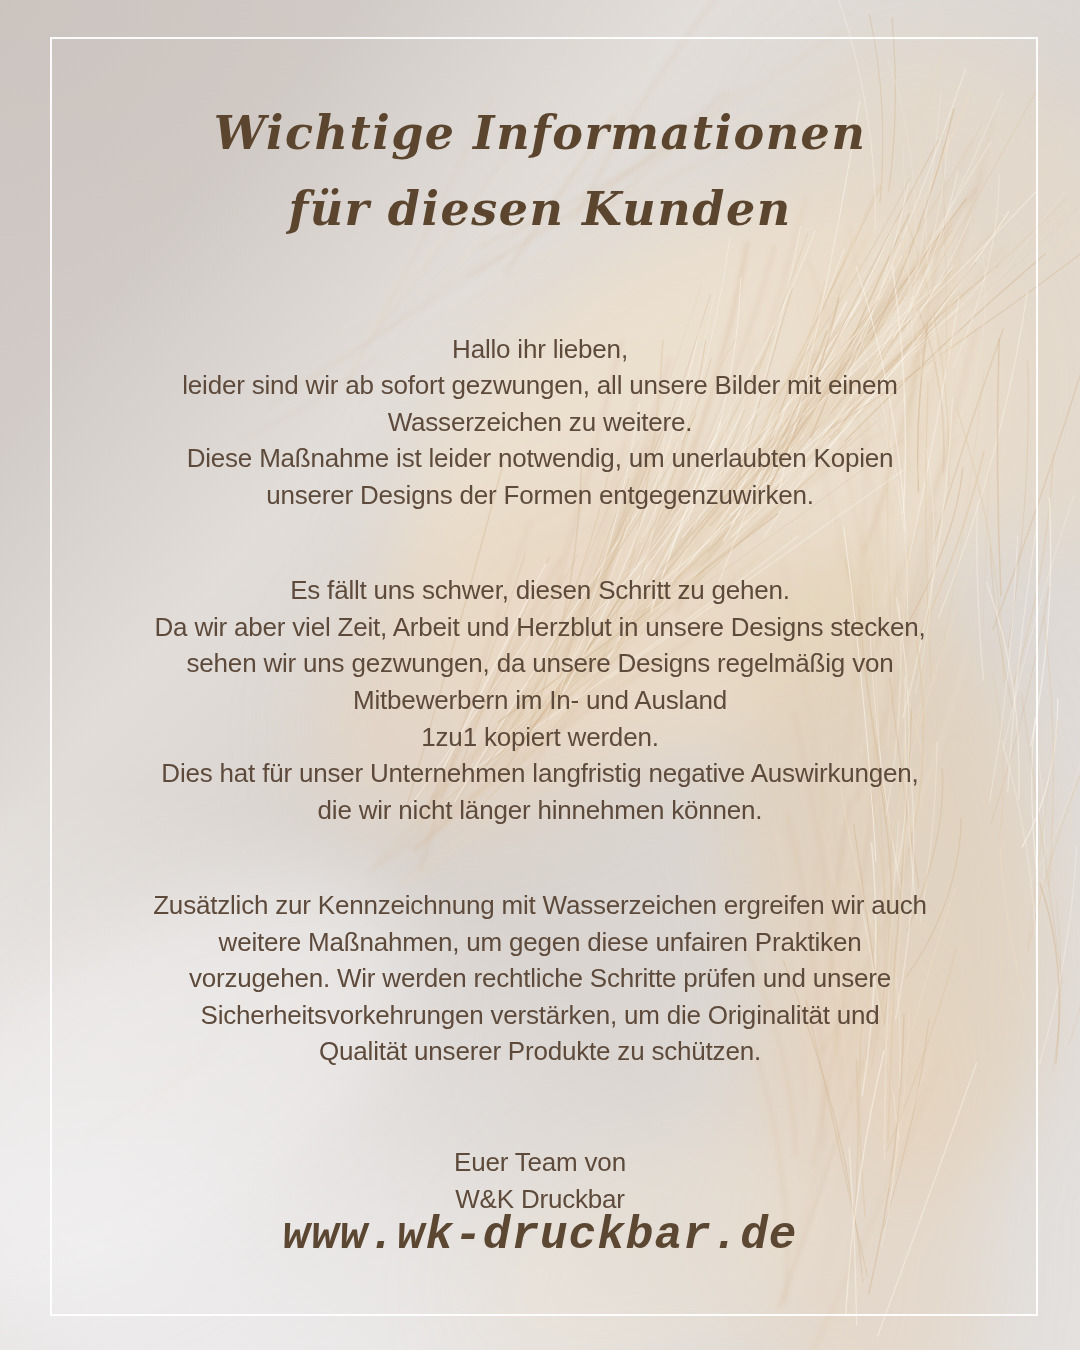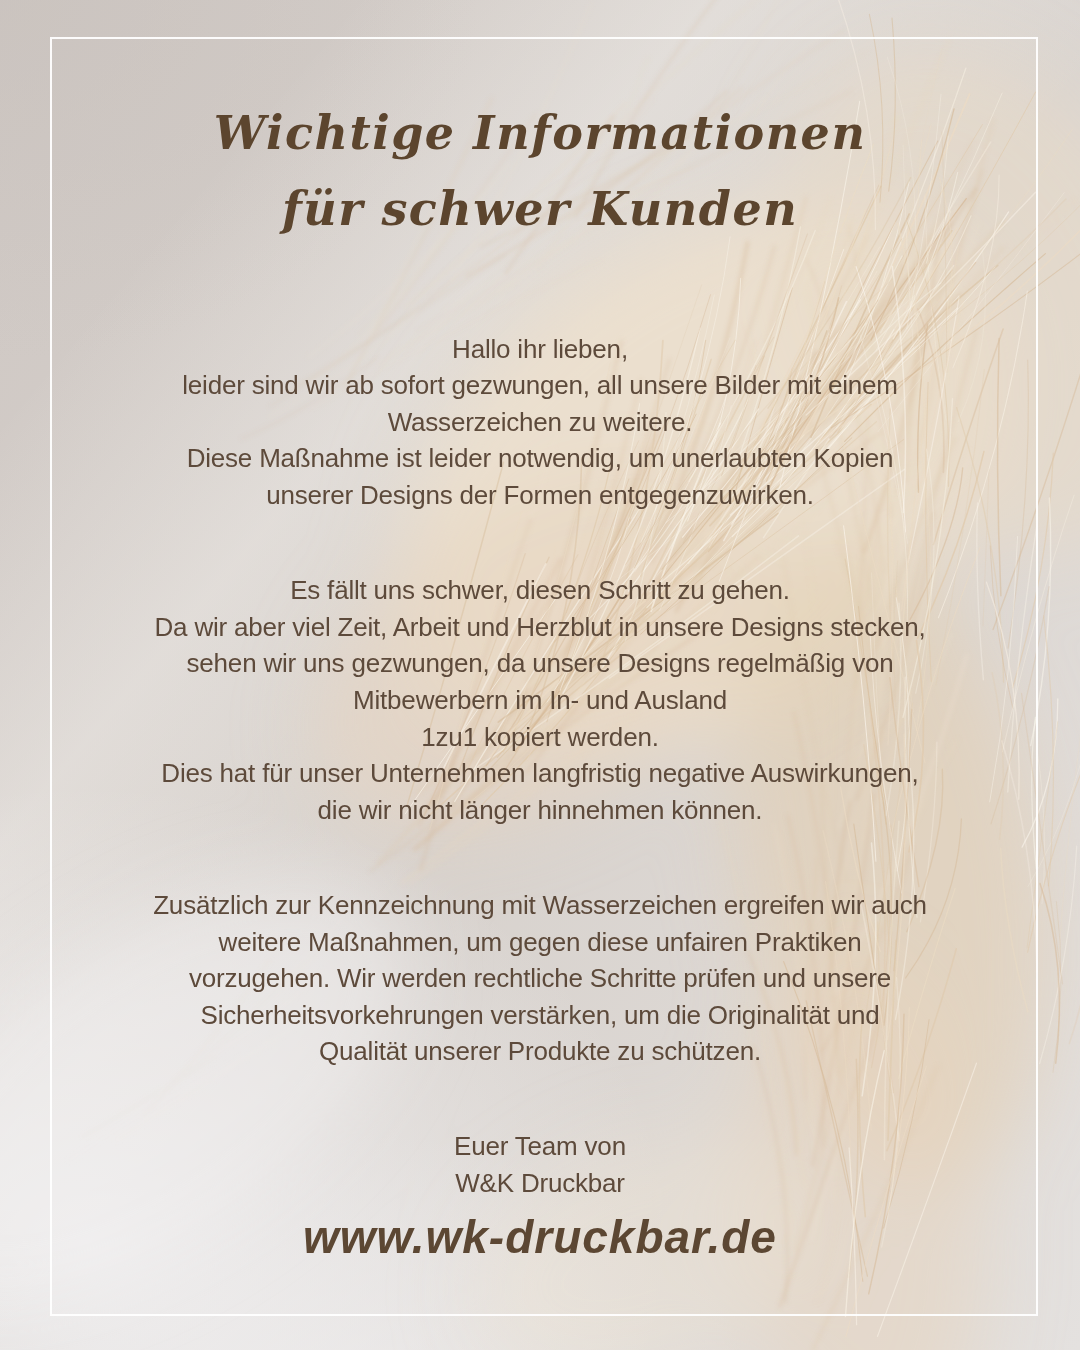--- a/index.html
+++ b/index.html
@@ -24,24 +24,24 @@
     position:absolute;top:95px;left:90px;right:90px;
     font-family:"DejaVu Serif",serif;font-style:italic;font-weight:600;
     font-size:46px;line-height:76px;color:#5c452e;letter-spacing:1.5px;
   }
   .bodytext{
     position:absolute;top:294px;left:90px;right:90px;
     font-size:26px;line-height:36.6px;letter-spacing:-0.2px;
     color:#5d4a3b;white-space:pre-line;
   }
   .para{margin:0 0 22px 0;}
-  .signoff{}
+  .signoff{margin-top:16px;}
   .website{
     position:absolute;top:1210px;left:90px;right:90px;
-    font-family:Liberation Sans, sans-serif;font-style:italic;font-weight:600;
+    font-family:Liberation Mono, monospace;font-style:italic;font-weight:600;
     font-size:46px;color:#5c4733;letter-spacing:1px;
   }
 </style>
 </head>
 <body>
 
 <svg id="pampas" viewBox="0 0 1080 1350" xmlns="http://www.w3.org/2000/svg" aria-hidden="true">
   <defs>
     <filter id="f-blob" x="-60%" y="-60%" width="220%" height="220%">
       <feGaussianBlur stdDeviation="38"></feGaussianBlur>
@@ -520,21 +520,21 @@
       <path d="M1039.6 1063.7 Q1069.9 960.1 1076.8 846.0" stroke="#faf5ec" stroke-width="1.25" opacity="0.38"></path>
       <path d="M1055.7 1063.2 Q1068.0 964.9 1040.0 883.6" stroke="#d5b997" stroke-width="1.56" opacity="0.51"></path>
     </g>
 </svg>
 
 <div class="frame"></div>
 
 <div class="content">
   <div class="title">
     <div>Wichtige Informationen</div>
-    <div>für schwer Kunden</div>
+    <div>für diesen Kunden</div>
   </div>
 
   <div class="bodytext">
     <p class="para">Hallo ihr lieben,
 leider sind wir ab sofort gezwungen, all unsere Bilder mit einem
 Wasserzeichen zu weitere.
 Diese Maßnahme ist leider notwendig, um unerlaubten Kopien
 unserer Designs der Formen entgegenzuwirken.</p>
     <p class="para">Es fällt uns schwer, diesen Schritt zu gehen.
 Da wir aber viel Zeit, Arbeit und Herzblut in unsere Designs stecken,

